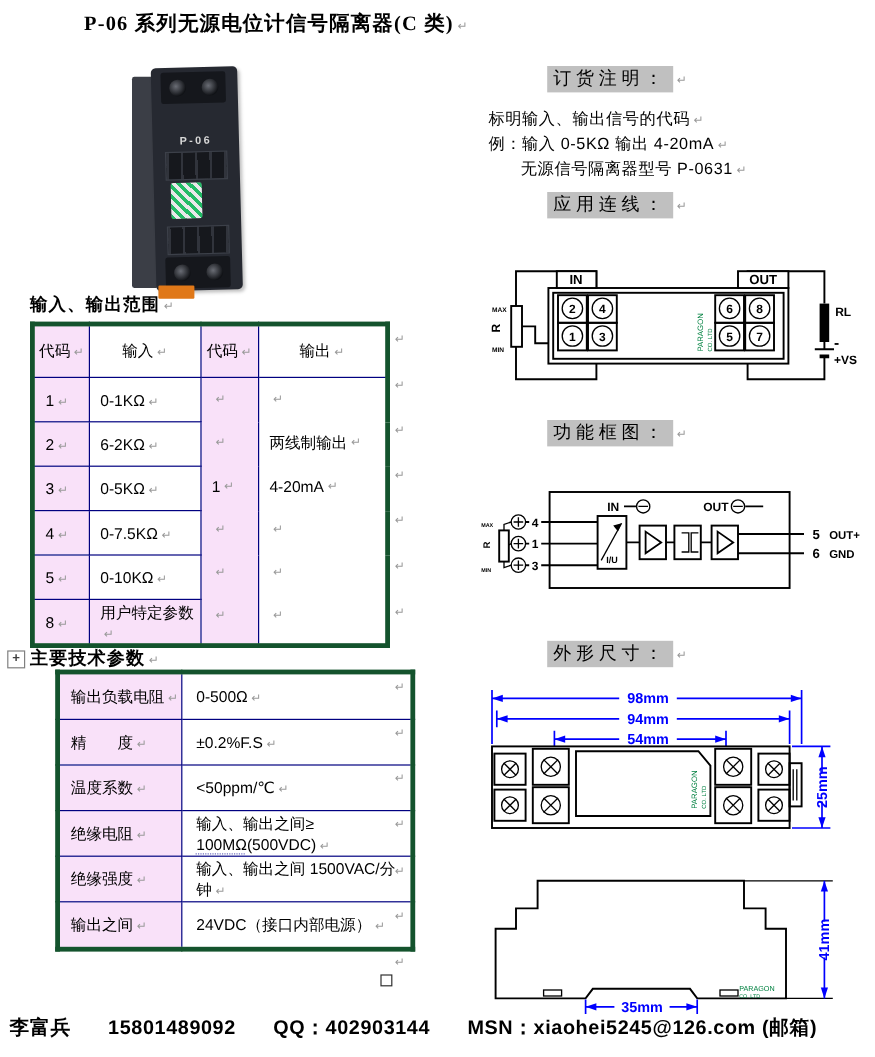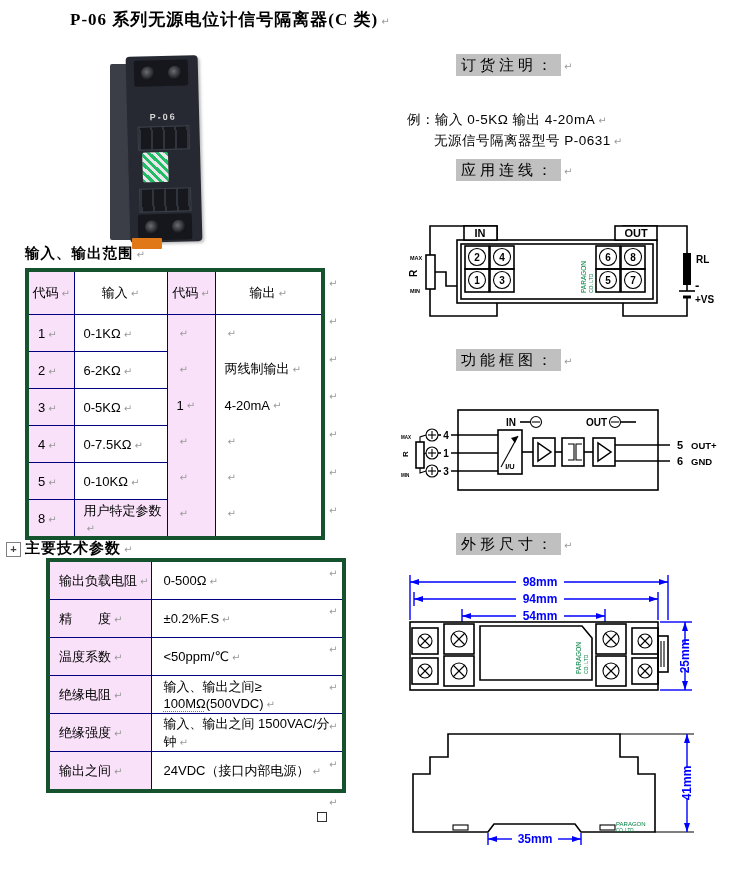--- a/index.html
+++ b/index.html
@@ -87,20 +87,23 @@
       <div class="ph-term" style="top:158px;">
         <div class="ph-screw"></div>
         <div class="ph-screw"></div>
       </div>
     </div>
     <div class="ph-clip"></div>
   </div>
 
   <div class="sec-h" style="left:432px;top:56px;">
     <span class="hl">订货注明：</span><span class="pc">↵</span>
+  </div>
+  <div class="ord" style="left:407px;top:90px;">
+    <span>标明输入、输出信号的代码</span><span class="pc">↵</span>
   </div>
   <div class="ord" style="left:407px;top:111px;">
     <span>例：输入 0-5KΩ   输出 4-20mA</span><span class="pc">↵</span>
   </div>
   <div class="ord" style="left:434px;top:132px;">
     <span>无源信号隔离器型号 P-0631</span><span class="pc">↵</span>
   </div>
 
   <div class="sec-h" style="left:432px;top:161px;">
     <span class="hl">应用连线：</span><span class="pc">↵</span>
@@ -492,14 +495,20 @@
     <span class="pc">↵</span>
       <span class="pc">↵</span>
       <span class="pc">↵</span>
       <span class="pc">↵</span>
       <span class="pc">↵</span>
       <span class="pc">↵</span>
       <span class="pc">↵</span>
   </div>
   <div class="resize-handle"></div>
 
+  <div class="footer">
+    <span class="item">李富兵</span>
+    <span class="item">15801489092</span>
+    <span class="item">QQ：402903144</span>
+    <span class="item">MSN：xiaohei5245@126.com (邮箱)</span>
+  </div>
 
 </div>
 
 </body></html>

